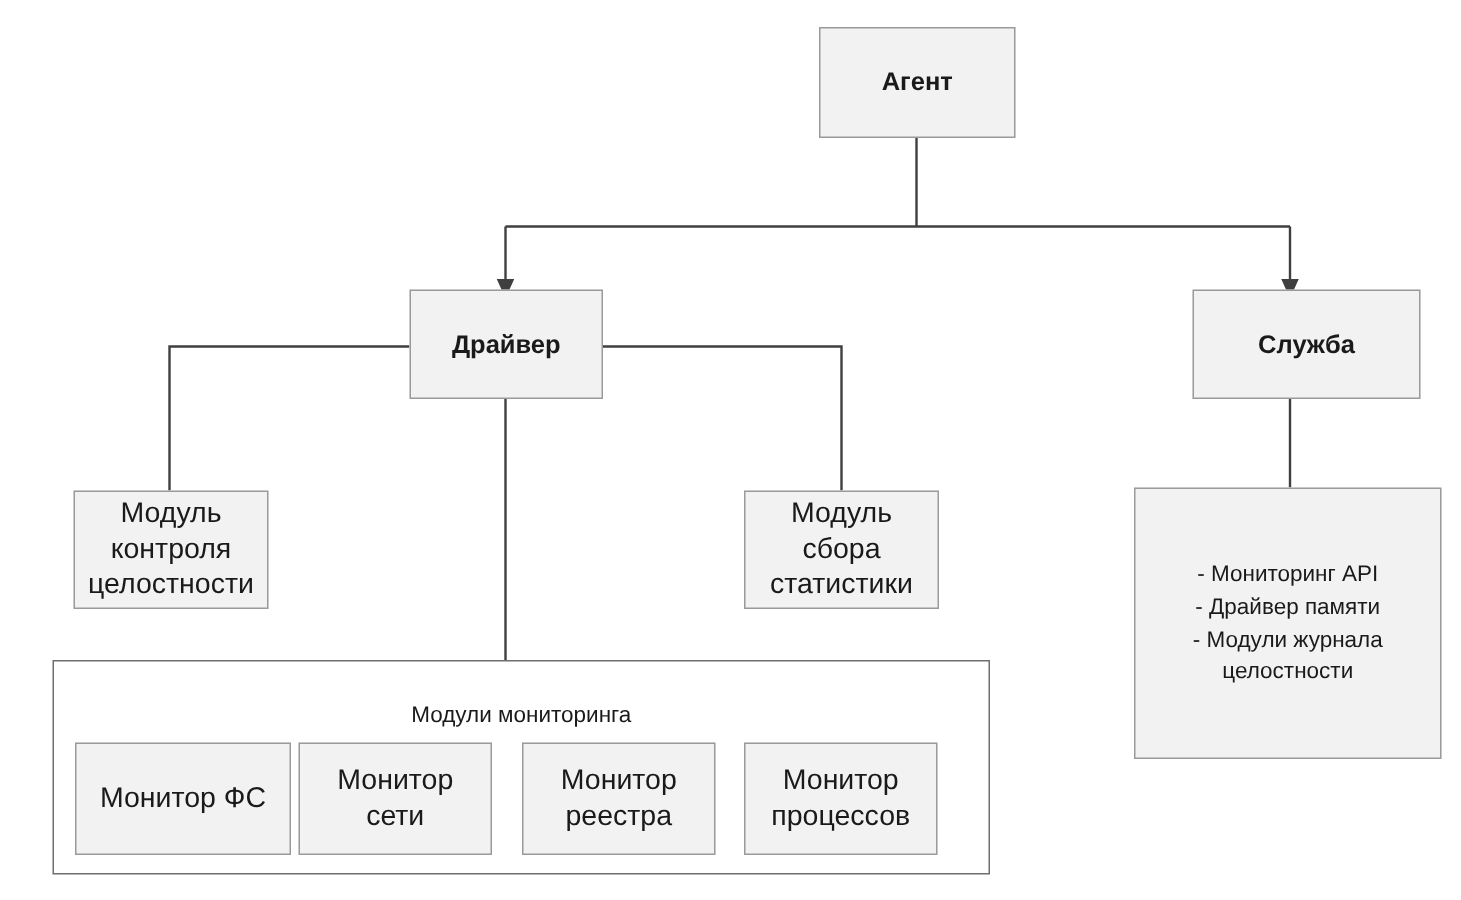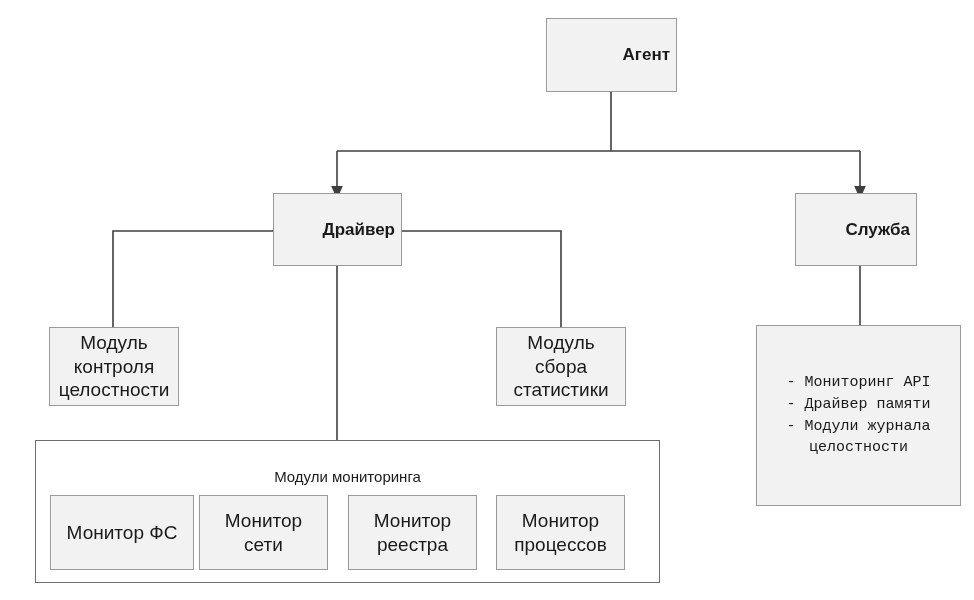--- a/index.html
+++ b/index.html
@@ -28,21 +28,20 @@
     text-align: center;
     color: #1a1a1a;
     font-size: 19px;
     line-height: 1.25;
     padding: 4px 6px;
     z-index: 3;
   }
   .node.bold {
     font-weight: bold;
     font-size: 17px;
-    justify-content: flex-end;
   }
   .group-box {
     position: absolute;
     box-sizing: border-box;
     background: #ffffff;
     border: 1px solid #6e6e6e;
     z-index: 1;
   }
   .group-title {
     position: absolute;
@@ -70,21 +69,20 @@
     align-items: center;
     justify-content: center;
     padding: 8px 10px;
   }
   .service-list .li {
     font-size: 15px;
     color: #1a1a1a;
     line-height: 1.45;
     white-space: nowrap;
     text-align: right;
-    font-family: Liberation Mono, monospace;
   }
 </style>
 </head>
 <body>
 
 <div id="canvas">
 
   <svg class="svg-layer" viewBox="0 0 974 600" xmlns="http://www.w3.org/2000/svg">
     <defs>
       <marker id="arrow" markerWidth="9" markerHeight="9" refX="4.5" refY="4.5" orient="auto">
@@ -112,21 +110,21 @@
   </svg>
 
   <div class="node bold" style="left:546px; top:18px; width:131px; height:74px;">
     <span>Агент</span>
   </div>
 
   <div class="node bold" style="left:273px; top:193px; width:129px; height:73px;">
     <span>Драйвер</span>
   </div>
 
-  <div class="node bold" style="left:795px; top:193px; width:122px; height:73px;">
+  <div class="node bold" style="left:795px; top:193px; width:152px; height:73px;">
     <span>Служба</span>
   </div>
 
   <div class="node" style="left:49px; top:327px; width:130px; height:79px; white-space:pre-line;">
     <span>Модуль
 контроля
 целостности</span>
   </div>
 
   <div class="node" style="left:496px; top:327px; width:130px; height:79px; white-space:pre-line;">

